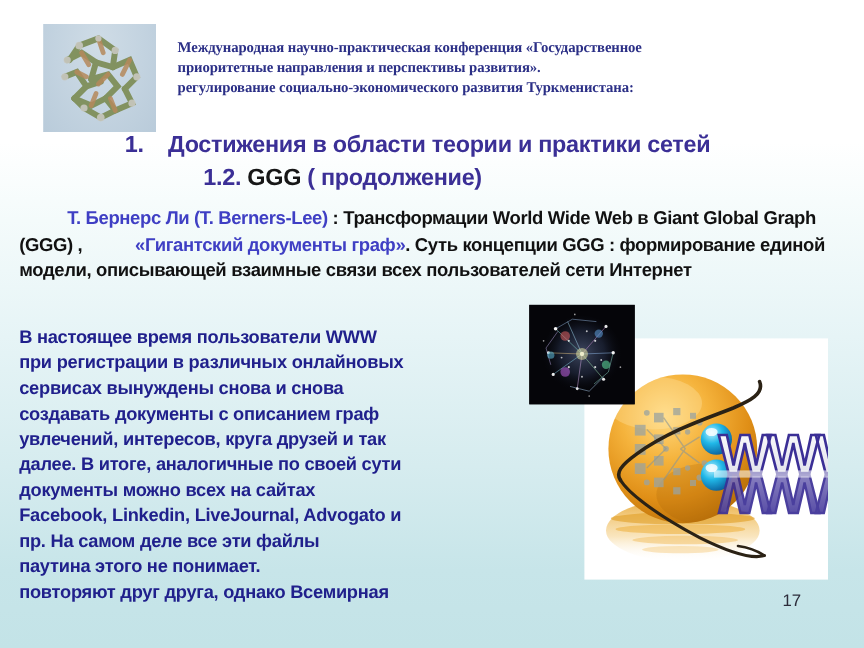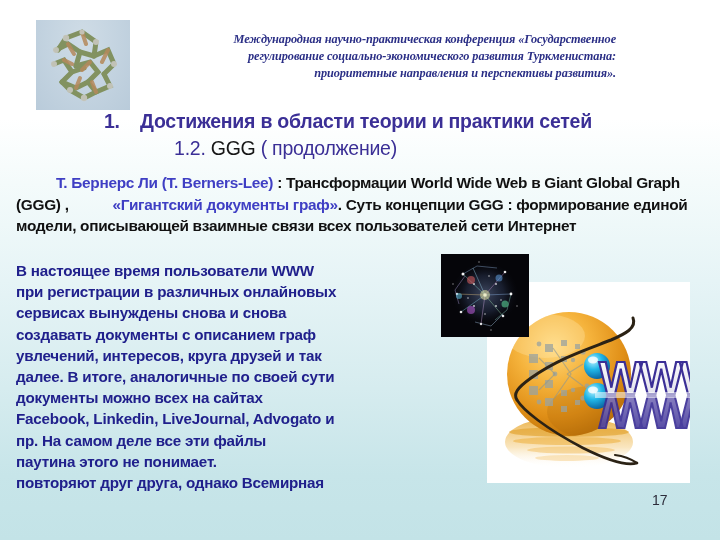--- a/index.html
+++ b/index.html
@@ -41,23 +41,22 @@
     overflow: hidden;
   }
   #molecule-thumb svg { display:block; }
 
   
   #conf-header {
     position: absolute;
     left: 148px;
     top: 31px;
     width: 468px;
-    text-align: right;
+    text-align: left;
     font-family: "Liberation Serif", serif;
-    font-style: italic;
     font-weight: bold;
     font-size: 12.3px;
     line-height: 17px;
     color: #2b2f86;
     letter-spacing: -0.1px;
   }
   #conf-header div { white-space: nowrap; }
 
   
   #title-block {
@@ -78,21 +77,21 @@
   .title-num {
     display: inline-block;
     width: 36px;
   }
   .title-line2 {
     display: block;
     text-align: center;
     padding-right: 36px;
     margin-top: 4px;
     font-size: 19.5px;
-    font-weight: normal;
+    font-weight: bold;
     color: #3b2f96;
     letter-spacing: -0.25px;
     white-space: nowrap;
   }
   .title-ggg { color: #161616; }
 
   
   #intro-para {
     position: absolute;
     left: 16px;
@@ -103,21 +102,21 @@
     line-height: 21.5px;
     color: #111111;
     letter-spacing: -0.3px;
   }
   .accent-blue { color: #3f3fc4; margin-left: 40px; }
 
   
   #body-para {
     position: absolute;
     left: 16px;
-    top: 260px;
+    top: 271px;
     width: 420px;
     font-size: 15.2px;
     font-weight: bold;
     line-height: 21.2px;
     color: #20208c;
     letter-spacing: -0.2px;
   }
   #body-para div { white-space: nowrap; }
 
   
@@ -194,22 +193,22 @@
         <circle cx="48" cy="78" r="3.2"></circle>
         <circle cx="74" cy="66" r="3"></circle>
         <circle cx="34" cy="70" r="3"></circle>
         <circle cx="46" cy="12" r="2.6"></circle>
       </g>
     </svg>
   </div>
 
   <div id="conf-header">
     <div>Международная научно-практическая конференция «Государственное</div>
+    <div>приоритетные направления и перспективы развития».</div>
     <div>регулирование социально-экономического развития Туркменистана:</div>
-    <div>приоритетные направления и перспективы развития».</div>
   </div>
 
   <div id="title-block">
     <span class="title-line1"><span class="title-num">1.</span><span>Достижения в области теории и практики сетей</span></span>
     <span class="title-line2"><span>1.2. </span><span class="title-ggg">GGG</span><span> ( продолжение)</span></span>
   </div>
 
   <div id="intro-para"><span class="accent-blue">Т. Бернерс Ли (T. Berners-Lee)</span><span> : Трансформации World Wide Web в Giant Global Graph (GGG) , </span><span class="accent-blue">«Гигантский документы граф»</span><span>.  Суть концепции GGG : формирование единой модели, описывающей взаимные связи всех пользователей сети Интернет</span></div>
 
   <div id="body-para">

